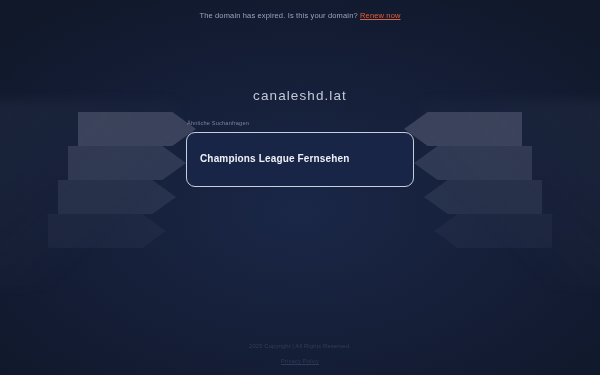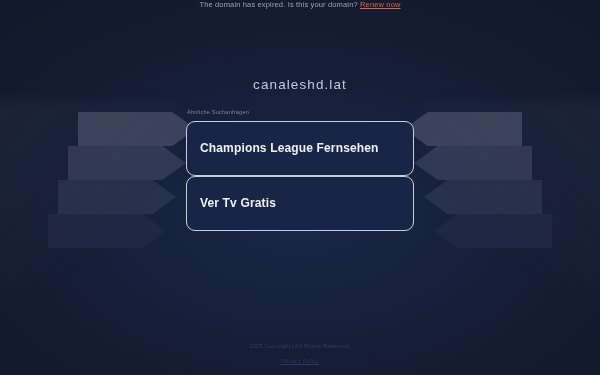--- a/index.html
+++ b/index.html
@@ -53,20 +53,21 @@
     background:linear-gradient(135deg, rgba(120,130,160,.10), rgba(120,130,160,0) 70%);
     filter:blur(6px);
   }
   .smear.l { left:-30px; top:100px; }
   .smear.r { right:-30px; top:100px; transform:scaleX(-1); }
 
   
   .banner {
     position:relative; z-index:3;
     width:100%;
+    padding-top:11px;
     text-align:center;
     font-size:7.5px;
     letter-spacing:.15px;
     color:#9aa3b8;
     white-space:nowrap;
   }
   .banner .renew {
     color:#e0603a;
     text-decoration:underline;
     cursor:pointer;
@@ -101,25 +102,26 @@
     color:#7d8599;
     margin-bottom:6px;
     padding-left:1px;
   }
 
   .card {
     border:1.4px solid #c8cedd;
     border-radius:9px;
     background:#182547;
     color:#eef1f7;
-    font-size:12px;
+    font-size:10px;
     font-weight:bold;
     letter-spacing:.15px;
     line-height:1.45;
     padding:16px 13px;
+    margin-bottom:11px;
     min-height:55px;
     display:flex;
     align-items:center;
     cursor:pointer;
   }
   .card.tall { min-height:58px; }
 
   
   .footer {
     position:absolute;
@@ -170,23 +172,20 @@
     <div class="domain-title">canaleshd.lat</div>
 
     <div class="cards-wrap">
 
       <div class="similar-label">Ähnliche Suchanfragen</div>
 
       <div class="card">
         <span>Champions League Fernsehen</span>
       </div>
 
-      <div class="card">
-        <span>Ver Tv Gratis</span>
-      </div>
 
 
     </div>
   </div>
 
   <div class="footer">
     <div class="copyright">2025 Copyright | All Rights Reserved.</div>
     <a class="privacy" href="#">Privacy Policy</a>
   </div>
 

